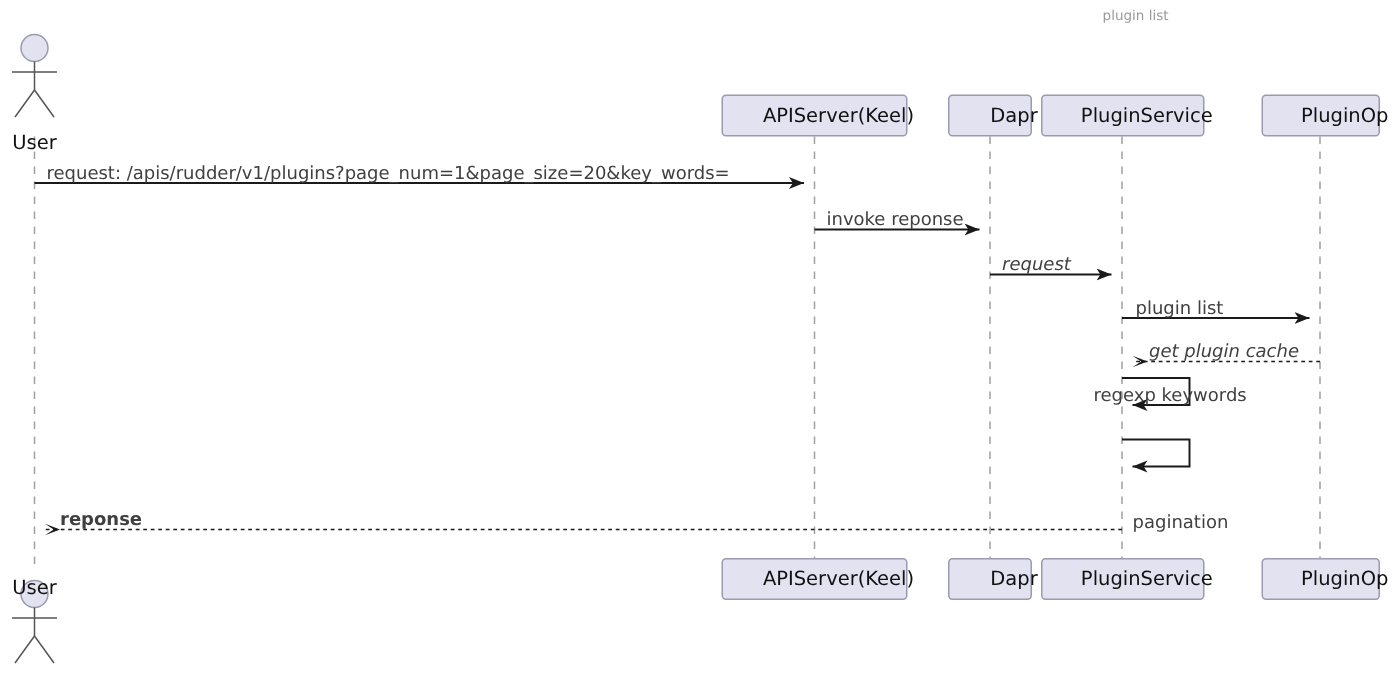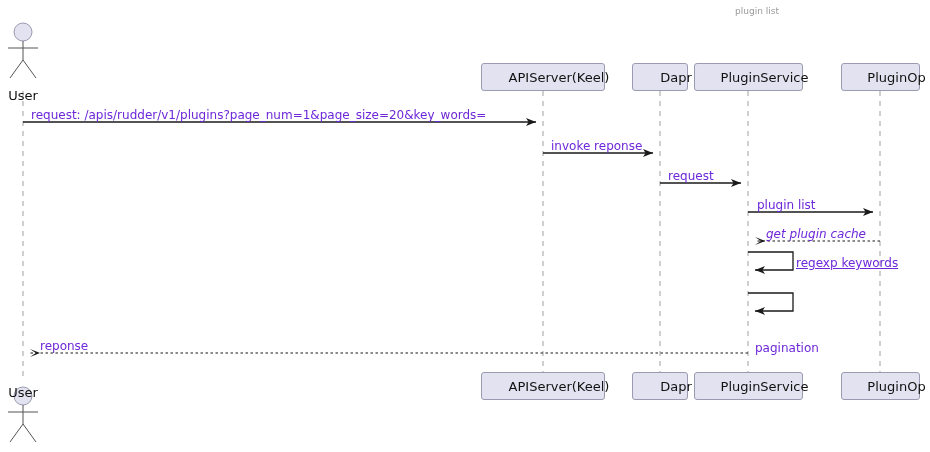--- a/index.html
+++ b/index.html
@@ -38,21 +38,21 @@
     position:absolute;
     font-size:13px;
     color:#111111;
     white-space:nowrap;
     text-align:center;
   }
 
   .msg-label{
     position:absolute;
     font-size:12px;
-    color:#6d28d9;
+    color:#404040;
     white-space:nowrap;
   }
 </style>
 </head>
 <body>
 
 <div id="diagram">
 
   <svg id="diagram-svg" width="930" height="452" xmlns="http://www.w3.org/2000/svg">
     <defs>
@@ -108,21 +108,21 @@
       <div class="participant-box" style="left: 694px; top: 63px; width: 109px; height: 28px;">PluginService</div>
       <div class="participant-box" style="left: 694px; top: 372px; width: 109px; height: 28px;">PluginService</div>
       <div class="participant-box" style="left: 841px; top: 63px; width: 79px; height: 28px;">PluginOp</div>
       <div class="participant-box" style="left: 841px; top: 372px; width: 79px; height: 28px;">PluginOp</div>
     </div>
   <div id="labels-layer">
       <div class="actor-label" style="left: -17px; width: 80px; top: 88px;">User</div>
       <div class="actor-label" style="left: -17px; width: 80px; top: 385px;">User</div>
       <div class="msg-label" style="left: 31px; top: 108px;">request: /apis/rudder/v1/plugins?page_num=1&amp;page_size=20&amp;key_words=</div>
       <div class="msg-label" style="left: 551px; top: 139px;">invoke reponse</div>
-      <div class="msg-label" style="left: 668px; top: 169px;">request</div>
+      <div class="msg-label" style="left: 668px; top: 169px; font-style: italic;">request</div>
       <div class="msg-label" style="left: 757px; top: 198px;">plugin list</div>
       <div class="msg-label" style="left: 766px; top: 227px; font-style: italic;">get plugin cache</div>
-      <div class="msg-label" style="left: 796px; top: 256px; text-decoration: underline;">regexp keywords</div>
+      <div class="msg-label" style="left: 729px; top: 256px;">regexp keywords</div>
       <div class="msg-label" style="left: 755px; top: 297px; margin-top: 44px;">pagination</div>
-      <div class="msg-label" style="left: 40px; top: 339px;">reponse</div>
+      <div class="msg-label" style="left: 40px; top: 339px; font-weight: bold;">reponse</div>
     </div>
 
 </div>
 
 </body></html>

